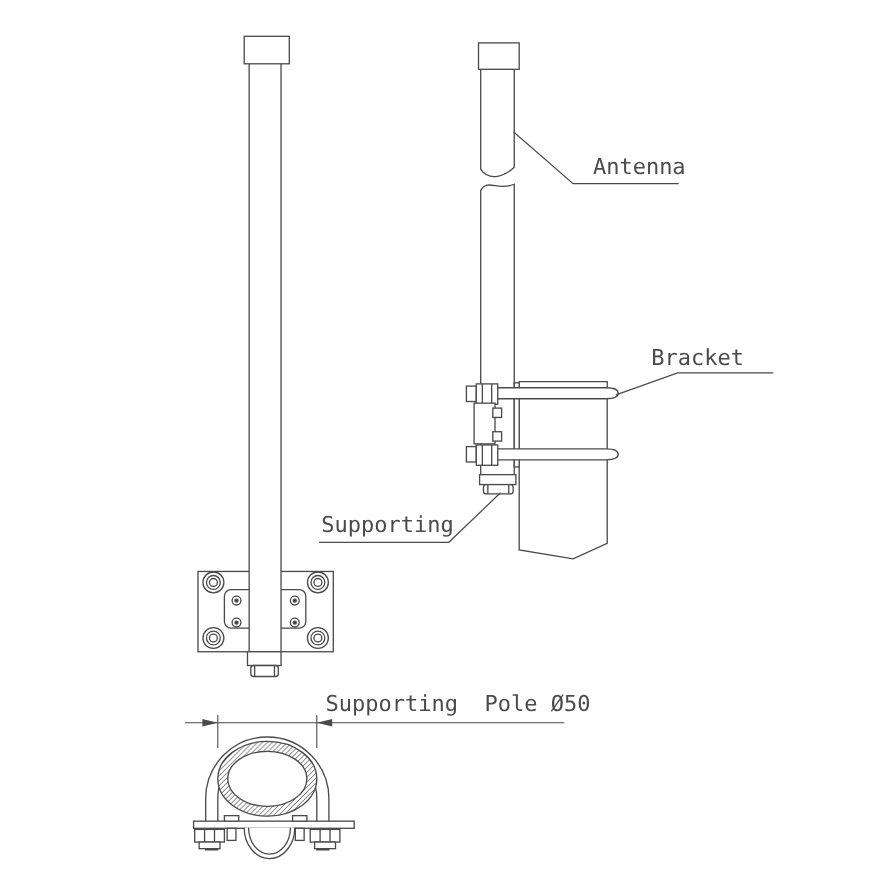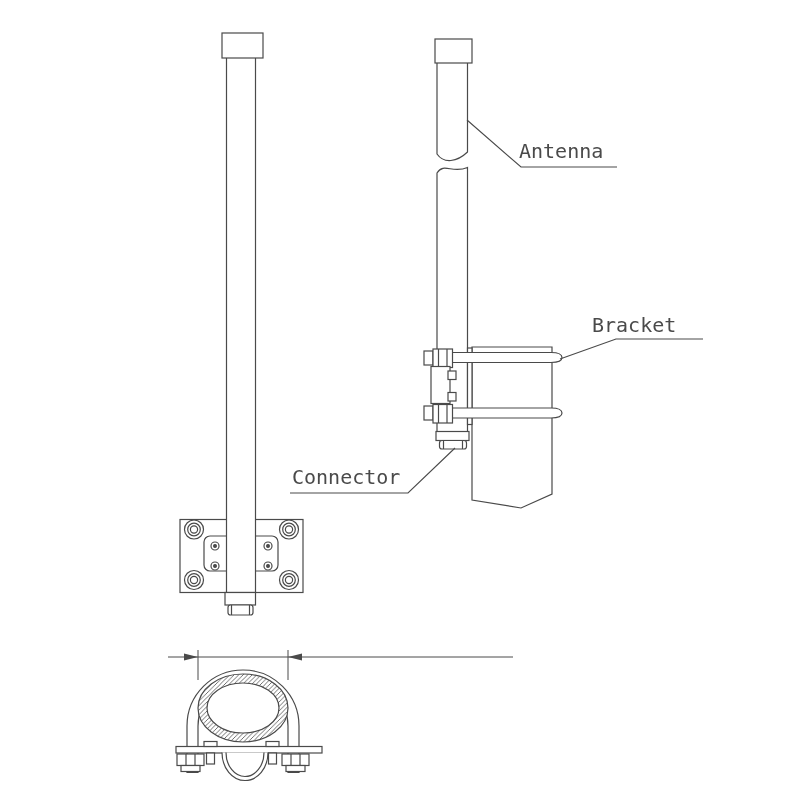--- a/index.html
+++ b/index.html
@@ -159,20 +159,21 @@
       </g>
     </g>
 
     <g stroke="#4a4a4a" stroke-width="1.1" fill="none">
       <path d="M467,120 L521,167 L617,167"></path>
       <path d="M703,339 L616,339 L560,359"></path>
       <path d="M290,493 L408,493 L455,448"></path>
     </g>
   </svg>
 
-  <div class="cad-label" style="left:519px;top:141px;">Antenna</div>
+  <div class="cad-label" style="left:539px;top:141px;">Antenna</div>
 
   <div class="cad-label" style="left:592px;top:315px;">Bracket</div>
 
-  <div class="cad-label" style="left:292px;top:467px;">Connector</div>
+  <div class="cad-label" style="left:292px;top:467px;">Supporting</div>
 
+  <div class="cad-label" style="left:296px;top:629px;">Supporting  Pole Ø50</div>
 
 </div>
 
 </body></html>

